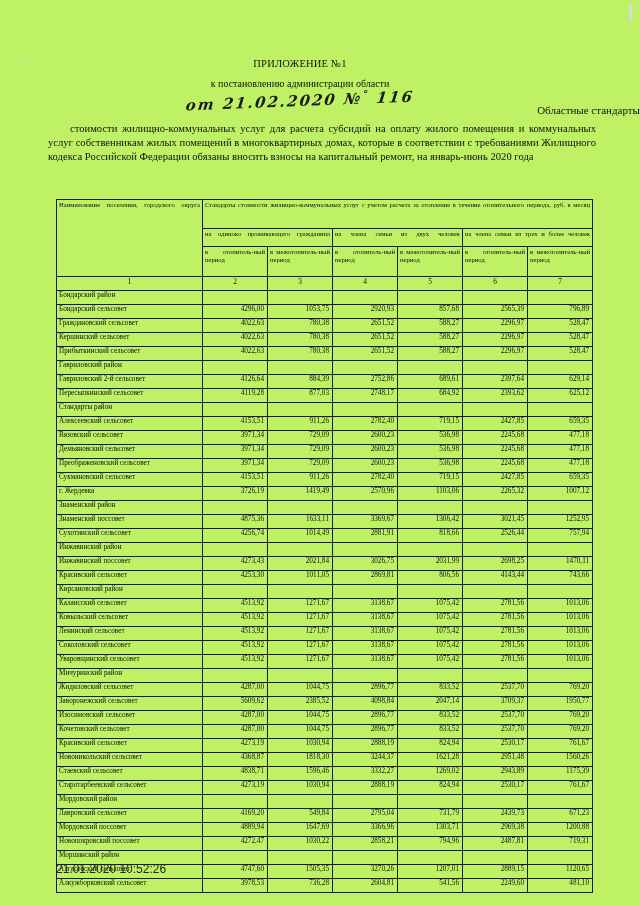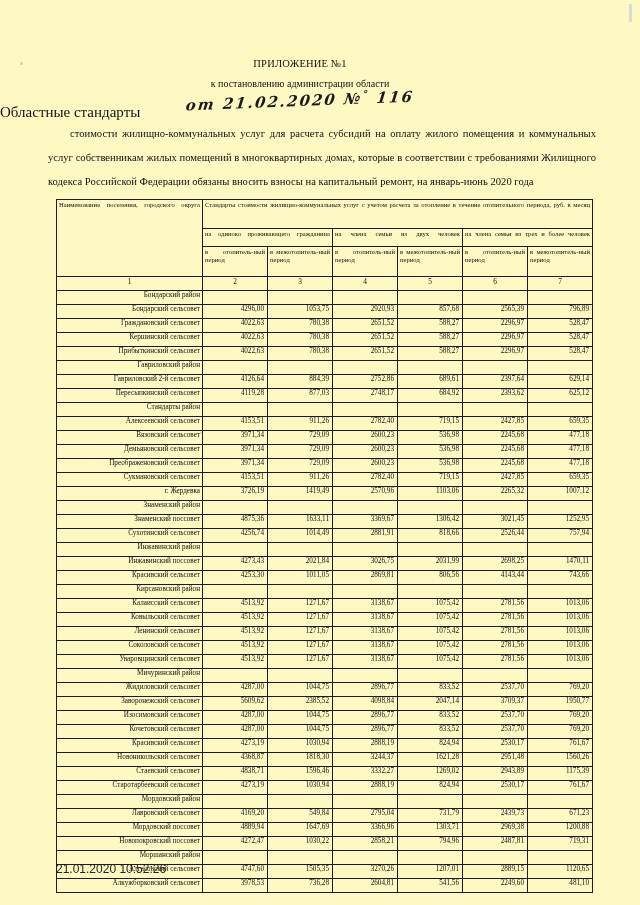--- a/index.html
+++ b/index.html
@@ -12,21 +12,21 @@
     height: 905px;
     font-family: "Liberation Serif", "DejaVu Serif", serif;
     color: #111;
     position: relative;
     overflow: hidden;
   }
 
   .page {
     position: absolute;
     inset: 0;
-    background: #fef9c3;
+    background: #bef264;
   }
 
   
   .scan-mark {
     position: absolute;
     top: 4px;
     right: 8px;
     width: 3px;
     height: 18px;
     background: #d9d9d9;
@@ -80,31 +80,31 @@
   .handwritten .sup {
     font-size: 10px;
     vertical-align: super;
   }
 
   .doc-title {
     position: absolute;
     top: 104px;
     left: 0;
     width: 640px;
-    text-align: left;
-    font-size: 15px;
+    text-align: right;
+    font-size: 11px;
   }
 
   .doc-body {
     position: absolute;
     top: 122px;
     left: 48px;
     width: 548px;
     font-size: 10.6px;
-    line-height: 24px;
+    line-height: 14px;
     text-align: justify;
     text-indent: 22px;
     text-align-last: left;
   }
 
   
   .tbl-wrap {
     position: absolute;
     top: 199px;
     left: 56px;
@@ -158,21 +158,21 @@
   .datarow td {
     height: 11px;
     padding-top: 1.5px;
     font-size: 7.2px;
   }
   .datarow td.num, .region td.num {
     text-align: right;
     padding-right: 3px;
   }
   td.name {
-    text-align: right;
+    text-align: left;
     padding-left: 3px;
   }
 
   
   .footer-stamp {
     position: absolute;
     left: 56px;
     top: 862px;
     font-family: "Liberation Sans", sans-serif;
     font-size: 12px;

